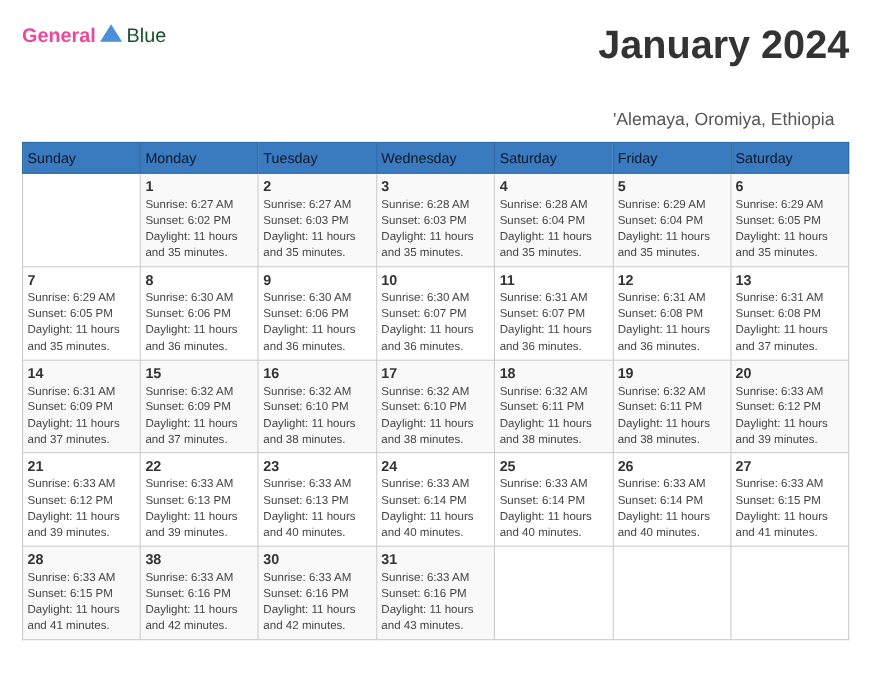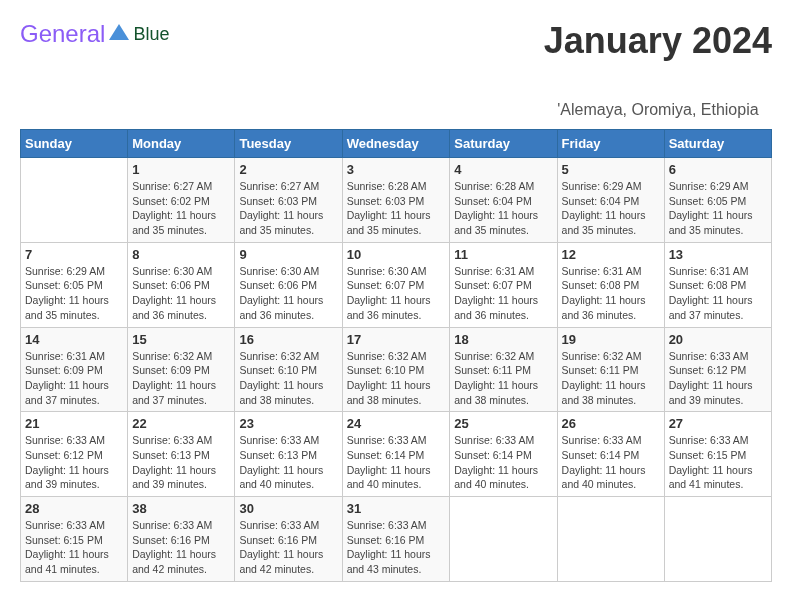--- a/index.html
+++ b/index.html
@@ -15,23 +15,23 @@
       justify-content: space-between;
       align-items: flex-start;
       margin-bottom: 10px;
     }
     .logo {
       display: flex;
       align-items: center;
       gap: 2px;
     }
     .logo-text-general {
-      font-size: 24px;
-      font-weight: normal;
-      color: #8b5cf6;
+      font-size: 18px;
+      font-weight: bold;
+      color: #ec4899;
     }
     .logo-text-blue {
       font-size: 18px;
       font-weight: normal;
       color: #14532d;
     }
     .logo-icon {
       width: 24px;
       height: 24px;
       margin-left: 2px;
@@ -49,25 +49,25 @@
       color: #555;
       margin-top: 39px;
     }
     .calendar {
       width: 100%;
       border-collapse: collapse;
       font-size: 11px;
     }
     .calendar thead tr th {
       background-color: #3a7abf;
-      color: #ffffff;
+      color: #0f172a;
       padding: 6px 4px;
       text-align: left;
       font-size: 13px;
-      font-weight: bold;
+      font-weight: normal;
       border: 1px solid #2d6aa0;
     }
     .calendar tbody tr td {
       vertical-align: top;
       border: 1px solid #ccc;
       padding: 4px;
       width: 108px;
       min-height: 80px;
       background: #fff;
     }

